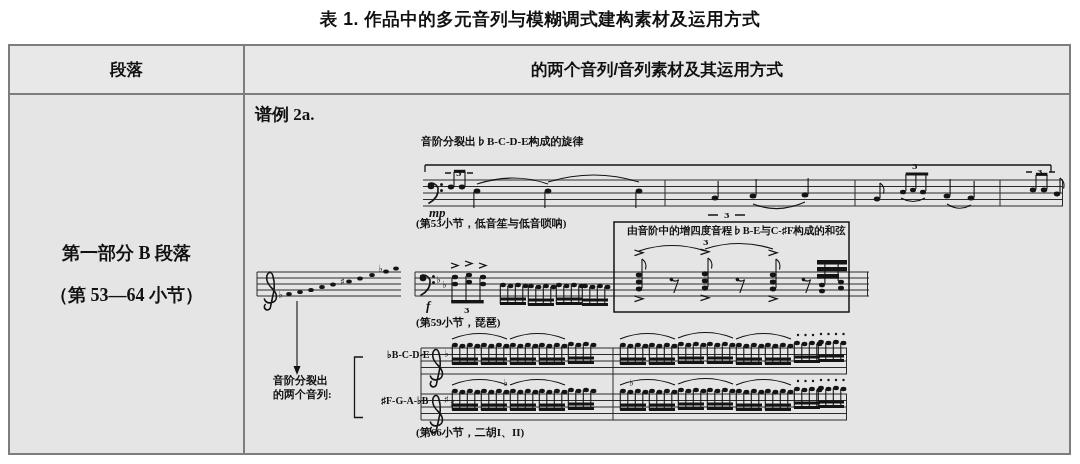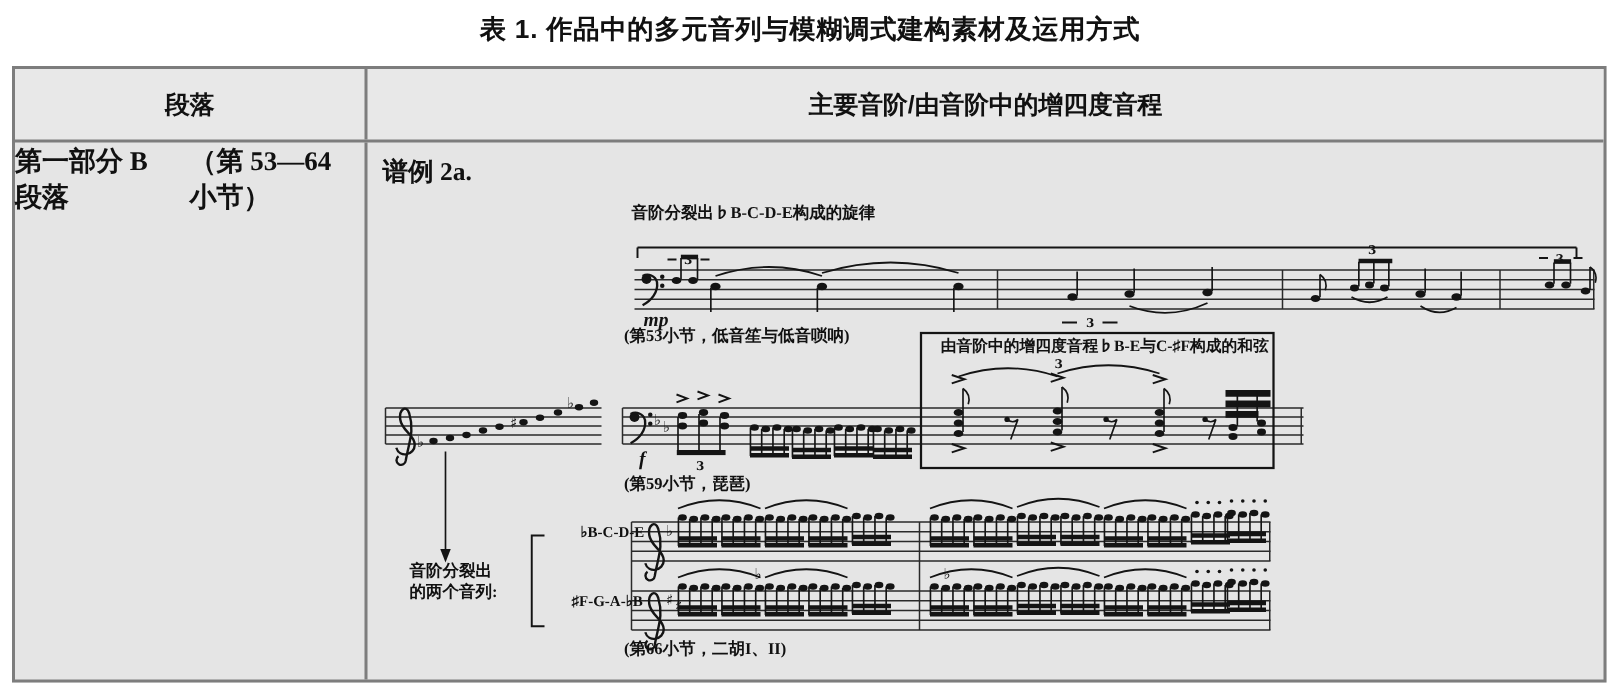--- a/index.html
+++ b/index.html
@@ -15,21 +15,21 @@
            border:2px solid var(--border,#7d7d7d); display:flex; flex-direction:column; background:#e5e5e5; }
   .thead { display:flex; height:49px; flex:none;
            background:var(--header_bg,#e8e8e8);
            border-bottom:2px solid var(--border,#7d7d7d); }
   .th { display:flex; align-items:center; justify-content:center;
         font-family:"Liberation Sans", sans-serif; font-weight:700; font-size:16.5px; }
   .th-left { width:235px; flex:none; border-right:2px solid var(--border,#7d7d7d); }
   .th-right { flex:1; }
   .tbody { display:flex; flex:1; min-height:0; }
   .td-left { width:235px; flex:none; border-right:2px solid var(--border,#7d7d7d);
-             display:flex; flex-direction:row; align-items:flex-start; justify-content:center;
+             display:flex; flex-direction:column; align-items:center; justify-content:center;
              gap:18px; font-size:18px; font-weight:600; }
   .td-right { flex:1; position:relative; overflow:hidden; }
 
   .example-label { position:absolute; left:10px; top:8px; font-size:17px; font-weight:700;text-align:center; }
 
   .ann { position:absolute; font-weight:700; font-size:11px; white-space:nowrap; }
   .boxed-ann { text-align:center; font-size:10.5px; }
   .dyn { position:absolute; font-style:italic; font-weight:700; font-size:13px; }
   .seq { position:absolute; font-weight:700; font-size:10px; white-space:nowrap;padding-left:22px; }
 
@@ -48,21 +48,21 @@
 </head>
 <body>
 
 <div class="page">
 
   <div class="title">表 1. 作品中的多元音列与模糊调式建构素材及运用方式</div>
 
   <div class="table">
     <div class="thead">
       <div class="th th-left">段落</div>
-      <div class="th th-right">主要音阶/由音阶中的增四度音程</div>
+      <div class="th th-right">的两个音列/音列素材及其运用方式</div>
     </div>
     <div class="tbody">
       <div class="td-left">
         <div>第一部分 B 段落</div>
         <div>（第 53—64 小节）</div>
       </div>
       <div class="td-right">
 
         <svg class="score" viewBox="0 0 821 356" width="821" height="356">
           <defs>

